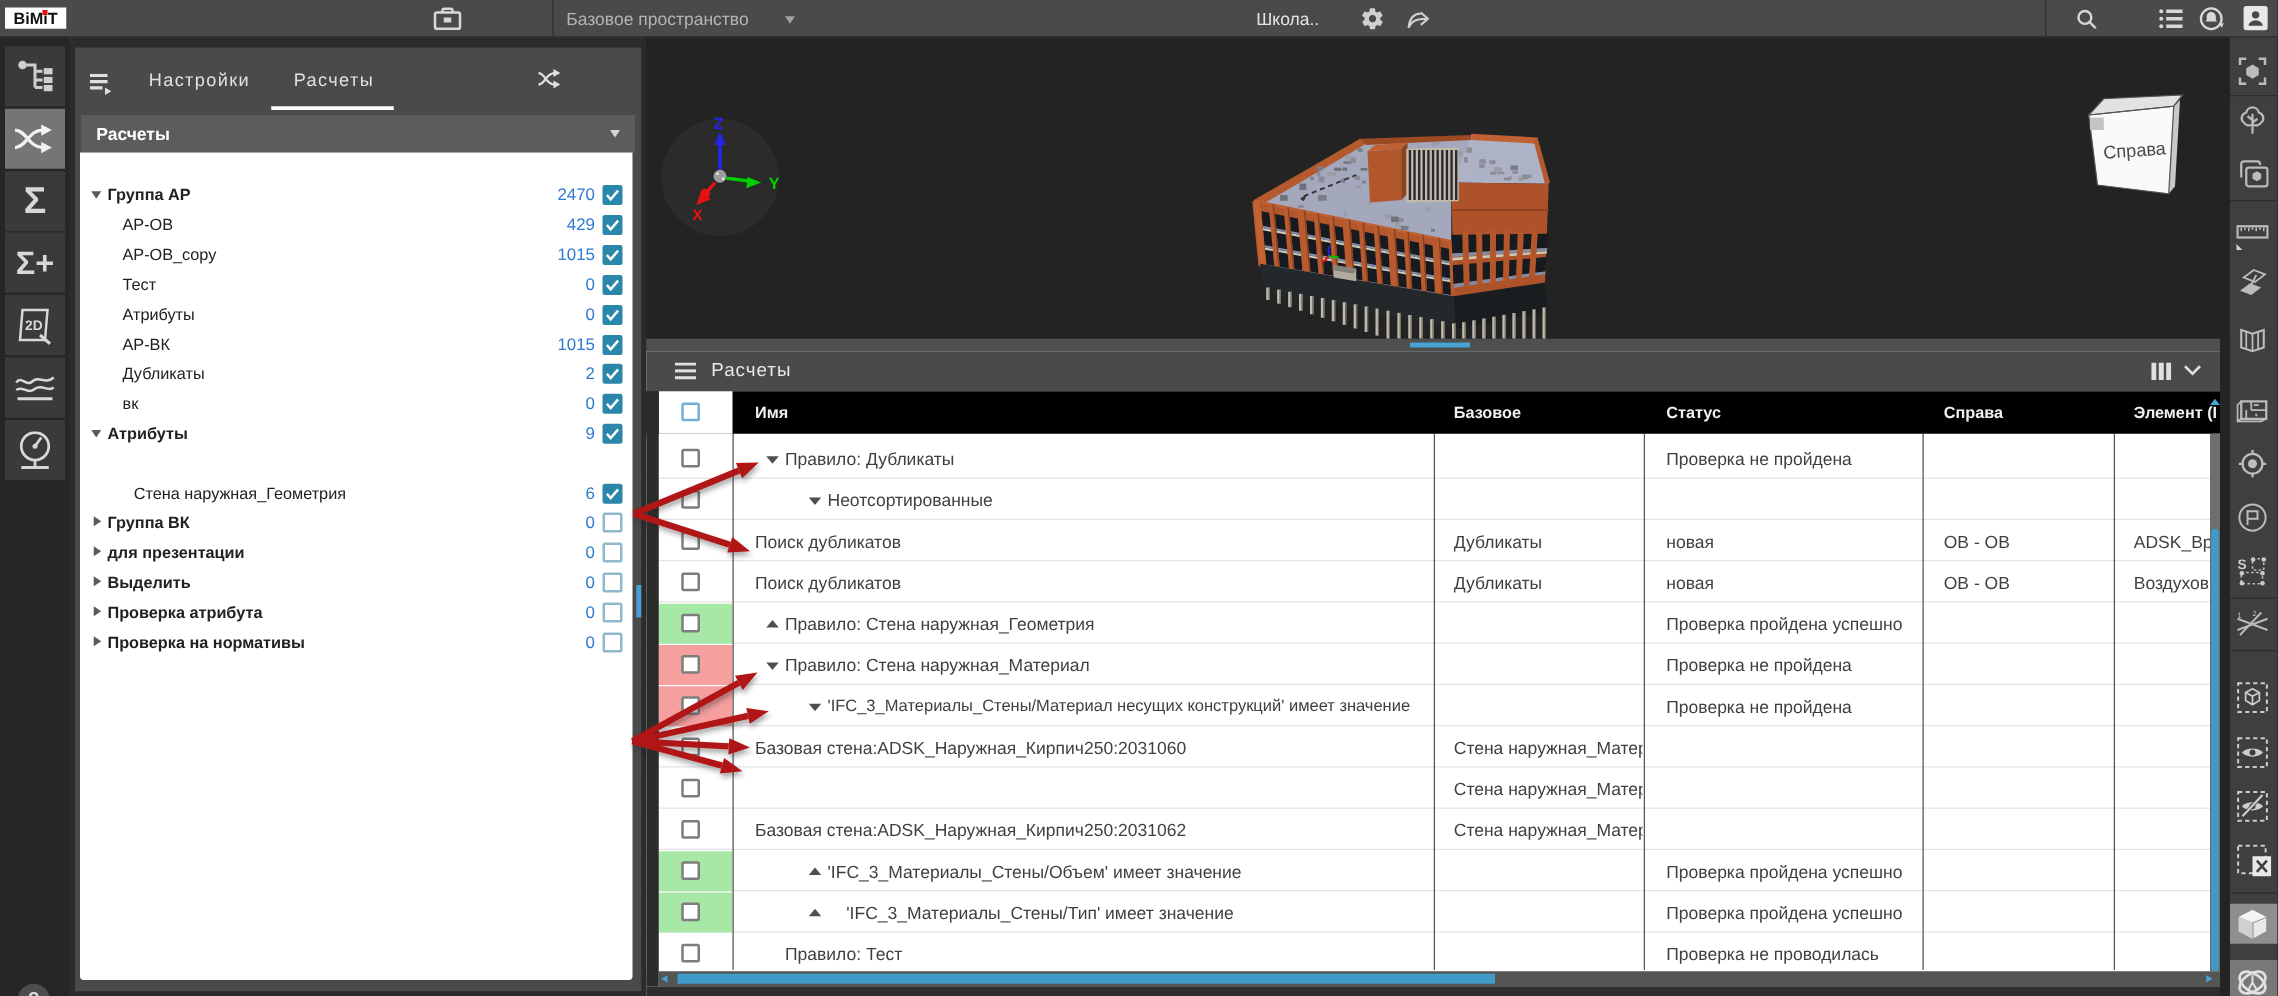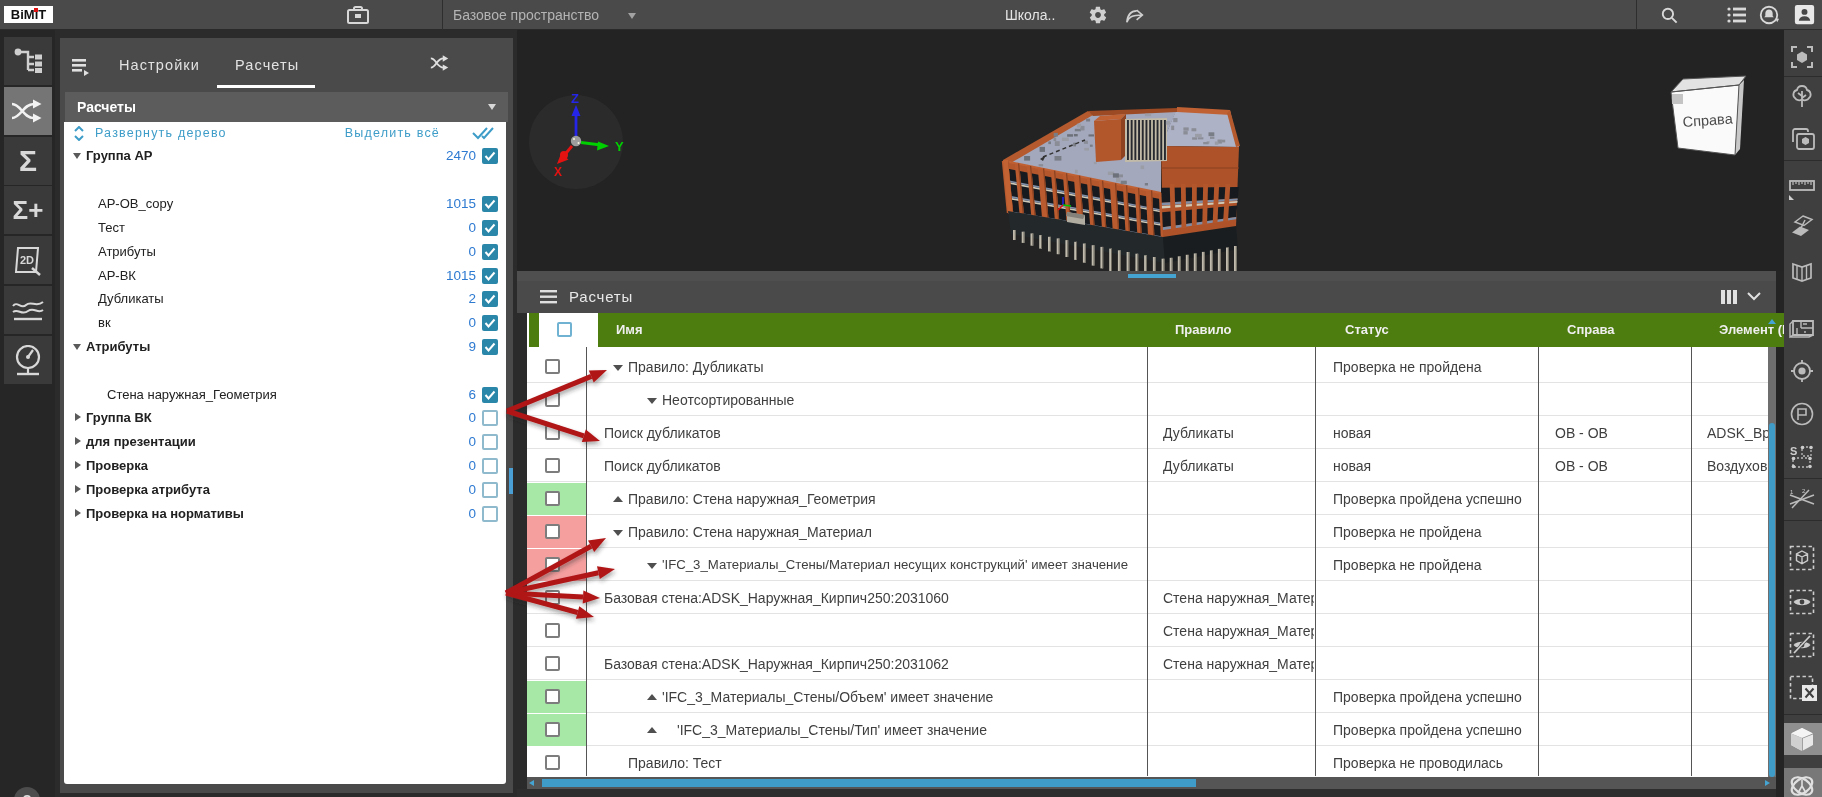--- a/index.html
+++ b/index.html
@@ -44,21 +44,21 @@
 
 .vp { position:absolute; left:517px; top:30px; width:1267px; height:241px; background:#232323; overflow:hidden; }
 .handle { position:absolute; left:517px; top:271px; width:1259px; height:10px; background:#4f4f4f; }
 .handle .blue { position:absolute; left:611px; top:3px; width:48px; height:4px; background:#45a4d2; }
 
 
 .bp { position:absolute; left:517px; top:281px; width:1259px; height:516px; background:#fff; }
 .rstrip { position:absolute; left:1776px; top:271px; width:8px; height:526px; background:#242424; }
 .bp-head { position:absolute; left:0; top:0; width:1259px; height:32px; background:#4a4a4a; }
 .bp-head .ttl { position:absolute; left:52px; top:0; height:32px; line-height:32px; font-size:15px; color:#e8e8e8; letter-spacing:0.8px; }
-.th { position:absolute; left:12px; top:32px; width:1259px; height:34px; background:#4d7c0f; }
+.th { position:absolute; left:0; top:32px; width:1259px; height:34px; background:#000000; }
 .th .lbl { position:absolute; top:0; height:34px; line-height:34px; font-size:13px; font-weight:bold; color:#f0f0f0; }
 .th .cbcol { position:absolute; left:10px; top:0; width:59px; height:34px; background:#fff; }
 .row { position:absolute; left:0; width:1259px; height:32px; background:#fff; border-bottom:1px solid #e3e3e3; }
 .row .cbcell { position:absolute; left:10px; top:0; width:59px; height:32px; }
 .row .cbcell.green { background:#a7e8a7; }
 .row .cbcell.red { background:#f59f9f; }
 .rcb { position:absolute; left:28px; top:8px; width:15px; height:15px; border:2px solid #7d7d7d; border-radius:2px; background:#fff;}
 .rtxt { position:absolute; top:0; height:32px; line-height:32px; font-size:14px; color:#3f3f3f; white-space:nowrap; }
 .vline { position:absolute; top:66px; width:1px; background:#555; }
 .ttri { position:absolute; width:0; height:0; }
@@ -182,36 +182,33 @@
     <div class="tab-ul"></div>
     <svg class="abs" style="left:369px;top:14px" width="22" height="22" viewBox="0 0 24 24">
       <path fill="none" stroke="#e0e0e0" stroke-width="2" d="M2 7 C8 7 8 17 16 17 M2 17 C8 17 8 7 16 7"></path>
       <path fill="#e0e0e0" d="M15 3.5 l6 3.5 -6 3.5 z"></path>
       <path fill="#e0e0e0" d="M15 13.5 l6 3.5 -6 3.5 z"></path>
     </svg>
     <div class="collapsebar">Расчеты
       <div class="tri down" style="right:12px;top:12px;border-top-color:#d8d8d8;position:absolute"></div>
     </div>
     <div class="lp-white" id="tree">
-<div class="trow" style="top:-1px">
-  <svg style="position:absolute;left:9px;top:5px" width="12" height="15" viewBox="0 0 12 15">
-    <path d="M2 5 L6 1 L10 5" fill="none" stroke="#3e9dc8" stroke-width="2"></path>
-    <path d="M2 10 L6 14 L10 10" fill="none" stroke="#3e9dc8" stroke-width="2"></path>
-  </svg>
-  <span style="position:absolute;left:31px;color:#3e9dc8;font-size:12.5px;letter-spacing:1.2px;">Развернуть дерево</span>
-  <span style="position:absolute;right:66px;color:#3e9dc8;font-size:12.5px;letter-spacing:1.2px;">Выделить всё</span>
-  <svg style="position:absolute;left:408px;top:5px" width="24" height="14" viewBox="0 0 24 14">
-    <path d="M1 7 L6 12 L15 2" fill="none" stroke="#3e9dc8" stroke-width="2"></path>
-    <path d="M10 10 L12 12 L21 2" fill="none" stroke="#3e9dc8" stroke-width="2"></path>
-  </svg>
-</div>
 <div class="trow" style="top:22px">
           <div class="tri down" style="position:absolute;left:9px;top:9px"></div>
           <span style="position:absolute;left:22px;"><b>Группа АР</b></span>
           <span class="tnum">2470</span>
+          <div class="cb">
+            <svg width="16" height="16" viewBox="0 0 16 16">
+              <path d="M3.5 8 L6.5 11.5 L12.5 4.5" fill="none" stroke="#fff" stroke-width="2"></path>
+            </svg>
+          </div>
+        </div>
+<div class="trow" style="top:46px">
+          <span style="position:absolute;left:34px;">АР-ОВ</span>
+          <span class="tnum">429</span>
           <div class="cb">
             <svg width="16" height="16" viewBox="0 0 16 16">
               <path d="M3.5 8 L6.5 11.5 L12.5 4.5" fill="none" stroke="#fff" stroke-width="2"></path>
             </svg>
           </div>
         </div>
 <div class="trow" style="top:70px">
           <span style="position:absolute;left:34px;">АР-ОВ_copy</span>
           <span class="tnum">1015</span>
           <div class="cb">
@@ -291,21 +288,21 @@
           <div class="cb un"></div>
         </div>
 <div class="trow" style="top:308px">
           <div class="tri right" style="position:absolute;left:11px;top:7px"></div>
           <span style="position:absolute;left:22px;"><b>для презентации</b></span>
           <span class="tnum">0</span>
           <div class="cb un"></div>
         </div>
 <div class="trow" style="top:332px">
           <div class="tri right" style="position:absolute;left:11px;top:7px"></div>
-          <span style="position:absolute;left:22px;"><b>Проверка</b></span>
+          <span style="position:absolute;left:22px;"><b>Выделить</b></span>
           <span class="tnum">0</span>
           <div class="cb un"></div>
         </div>
 <div class="trow" style="top:356px">
           <div class="tri right" style="position:absolute;left:11px;top:7px"></div>
           <span style="position:absolute;left:22px;"><b>Проверка атрибута</b></span>
           <span class="tnum">0</span>
           <div class="cb un"></div>
         </div>
 <div class="trow" style="top:380px">
@@ -542,21 +539,21 @@
         <rect x="12" y="0" width="4" height="14" fill="#e0e0e0"></rect>
       </svg>
       <svg class="abs" style="left:1230px;top:11px" width="14" height="9" viewBox="0 0 14 9">
         <path d="M1 1 L7 7 L13 1" fill="none" stroke="#e0e0e0" stroke-width="2"></path>
       </svg>
     </div>
     <div class="th">
       <div class="cbcol"></div>
       <div class="rcb" style="left:28px;top:9px;border-color:#6fb2d2"></div>
       <div class="lbl" style="left:87px">Имя</div>
-      <div class="lbl" style="left:646px">Правило</div>
+      <div class="lbl" style="left:646px">Базовое</div>
       <div class="lbl" style="left:816px">Статус</div>
       <div class="lbl" style="left:1038px">Справа</div>
       <div class="lbl" style="left:1190px">Элемент (I</div>
     </div>
     <div id="rows">
 <div class="row" style="top:70px">
           <div class="cbcell"></div>
           <div class="rcb"></div>
           <div class="ttri d" style="left:96px;top:14px"></div>
           <span class="rtxt" style="left:111px;max-width:519px;overflow:hidden">Правило: Дубликаты</span>

